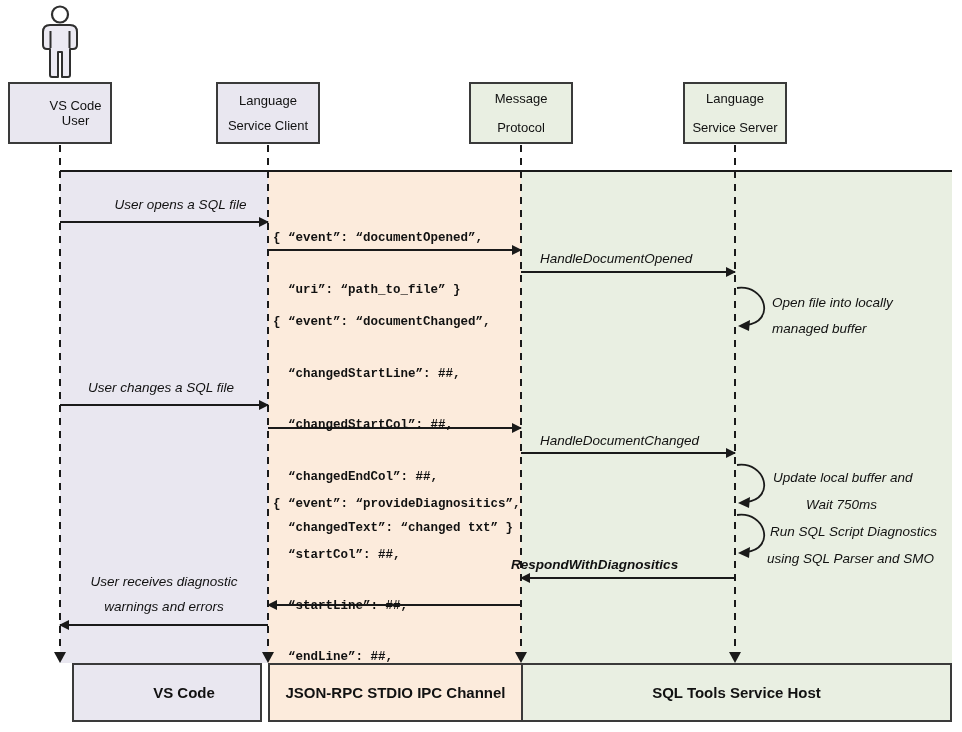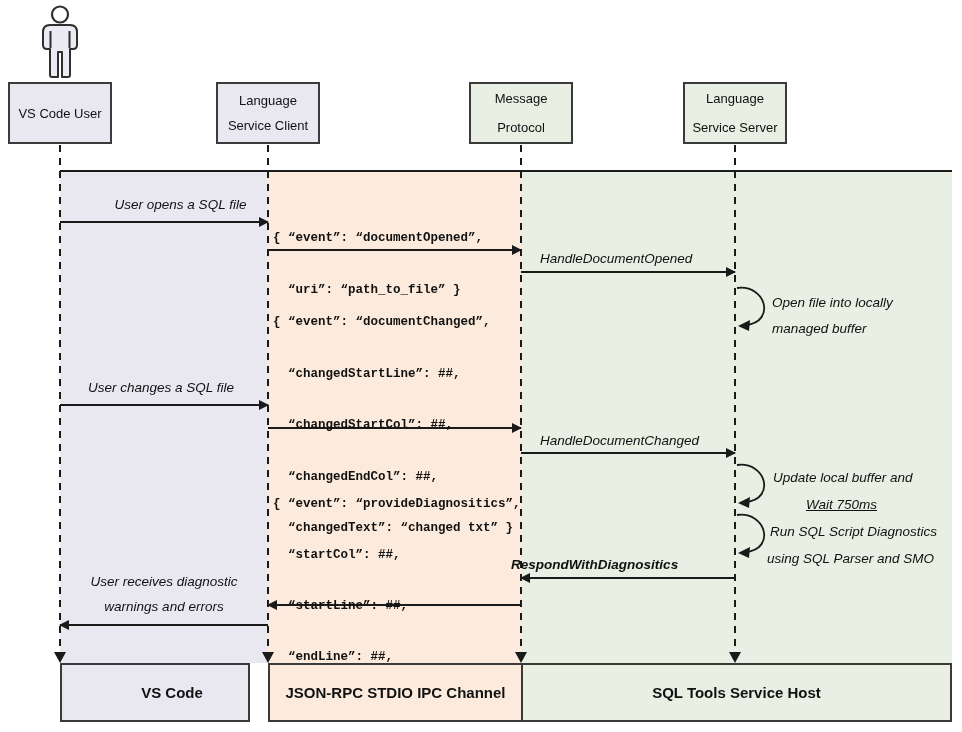--- a/index.html
+++ b/index.html
@@ -30,21 +30,21 @@
     position: absolute; top: 652px; width: 0; height: 0;
     border-left: 6px solid transparent; border-right: 6px solid transparent;
     border-top: 11px solid var(--line);
   }
   
   .hbox {
     position: absolute; top: 82px; width: 104px; height: 62px;
     border: 2px solid var(--boxborder); display: flex; flex-direction: column;
     justify-content: space-evenly; align-items: center; font-size: 13px; text-align: center;
   }
-  .hbox.single { justify-content: center; }
+  .hbox.single { justify-content: center; padding-left: 31px; }
   .hbox.lav { background: var(--lavender); }
   .hbox.gre { background: var(--green); gap: 8px; }
   .fbox {
     position: absolute; top: 663px; height: 59px; border: 2px solid var(--boxborder);
     display: flex; align-items: center; justify-content: center;
     font-size: 15px; font-weight: bold;
   }
   .fbox.lav { background: var(--lavender); }
   .fbox.pea { background: var(--peach); }
   .fbox.gre { background: var(--green); }
@@ -127,21 +127,21 @@
   <div class="ilbl c" style="left:60px;top:380px;width:202px;">User changes a SQL file</div>
   <div class="ilbl c" style="left:60px;top:574px;width:208px;">User receives diagnostic</div>
   <div class="ilbl c" style="left:60px;top:599px;width:208px;">warnings and errors</div>
   <div class="ilbl" style="left:540px;top:251px;">HandleDocumentOpened</div>
   <div class="ilbl" style="left:540px;top:433px;">HandleDocumentChanged</div>
   <div class="ilbl" style="left:511px;top:557px;font-weight:bold;">RespondWithDiagnositics</div>
 
   <div class="ilbl" style="left:772px;top:295px;">Open file into locally</div>
   <div class="ilbl" style="left:772px;top:321px;">managed buffer</div>
   <div class="ilbl" style="left:773px;top:470px;">Update local buffer and</div>
-  <div class="ilbl" style="left:806px;top:497px;text-decoration:underline;">Wait 750ms</div>
+  <div class="ilbl" style="left:806px;top:497px;">Wait 750ms</div>
   <div class="ilbl" style="left:770px;top:524px;font-style:italic;">Run SQL Script Diagnostics</div>
   <div class="ilbl" style="left:767px;top:551px;">using SQL Parser and SMO</div>
 
   <div class="loop" style="left:736px;top:284px;">
     <svg width="44" height="50" viewBox="0 0 44 50">
       <path d="M1,4 C30,0 40,38 10,41" fill="none" stroke="#1a1a1a" stroke-width="1.8"></path>
       <polygon points="2,42 14,36 13,47" fill="#1a1a1a"></polygon>
     </svg>
   </div>
   <div class="loop" style="left:736px;top:461px;">
@@ -170,21 +170,21 @@
   </div>
   <div class="mono tight" style="left:273px;top:465px;">
     <div>{ “event”: “provideDiagnositics”,</div>
     <div>  “startCol”: ##,</div>
     <div>  “startLine”: ##,</div>
     <div>  “endLine”: ##,</div>
     <div>  “endCol”: ##,</div>
     
   </div>
 
-  <div class="fbox lav" style="left:60px;width:190px;padding-left:34px;">
+  <div class="fbox lav" style="left:72px;width:190px;padding-left:34px;">
     <span>VS Code</span>
   </div>
   <div class="fbox pea" style="left:268px;width:255px;">
     <span>JSON-RPC STDIO IPC Channel</span>
   </div>
   <div class="fbox gre" style="left:521px;width:431px;">
     <span>SQL Tools Service Host</span>
   </div>
 
 </div>

